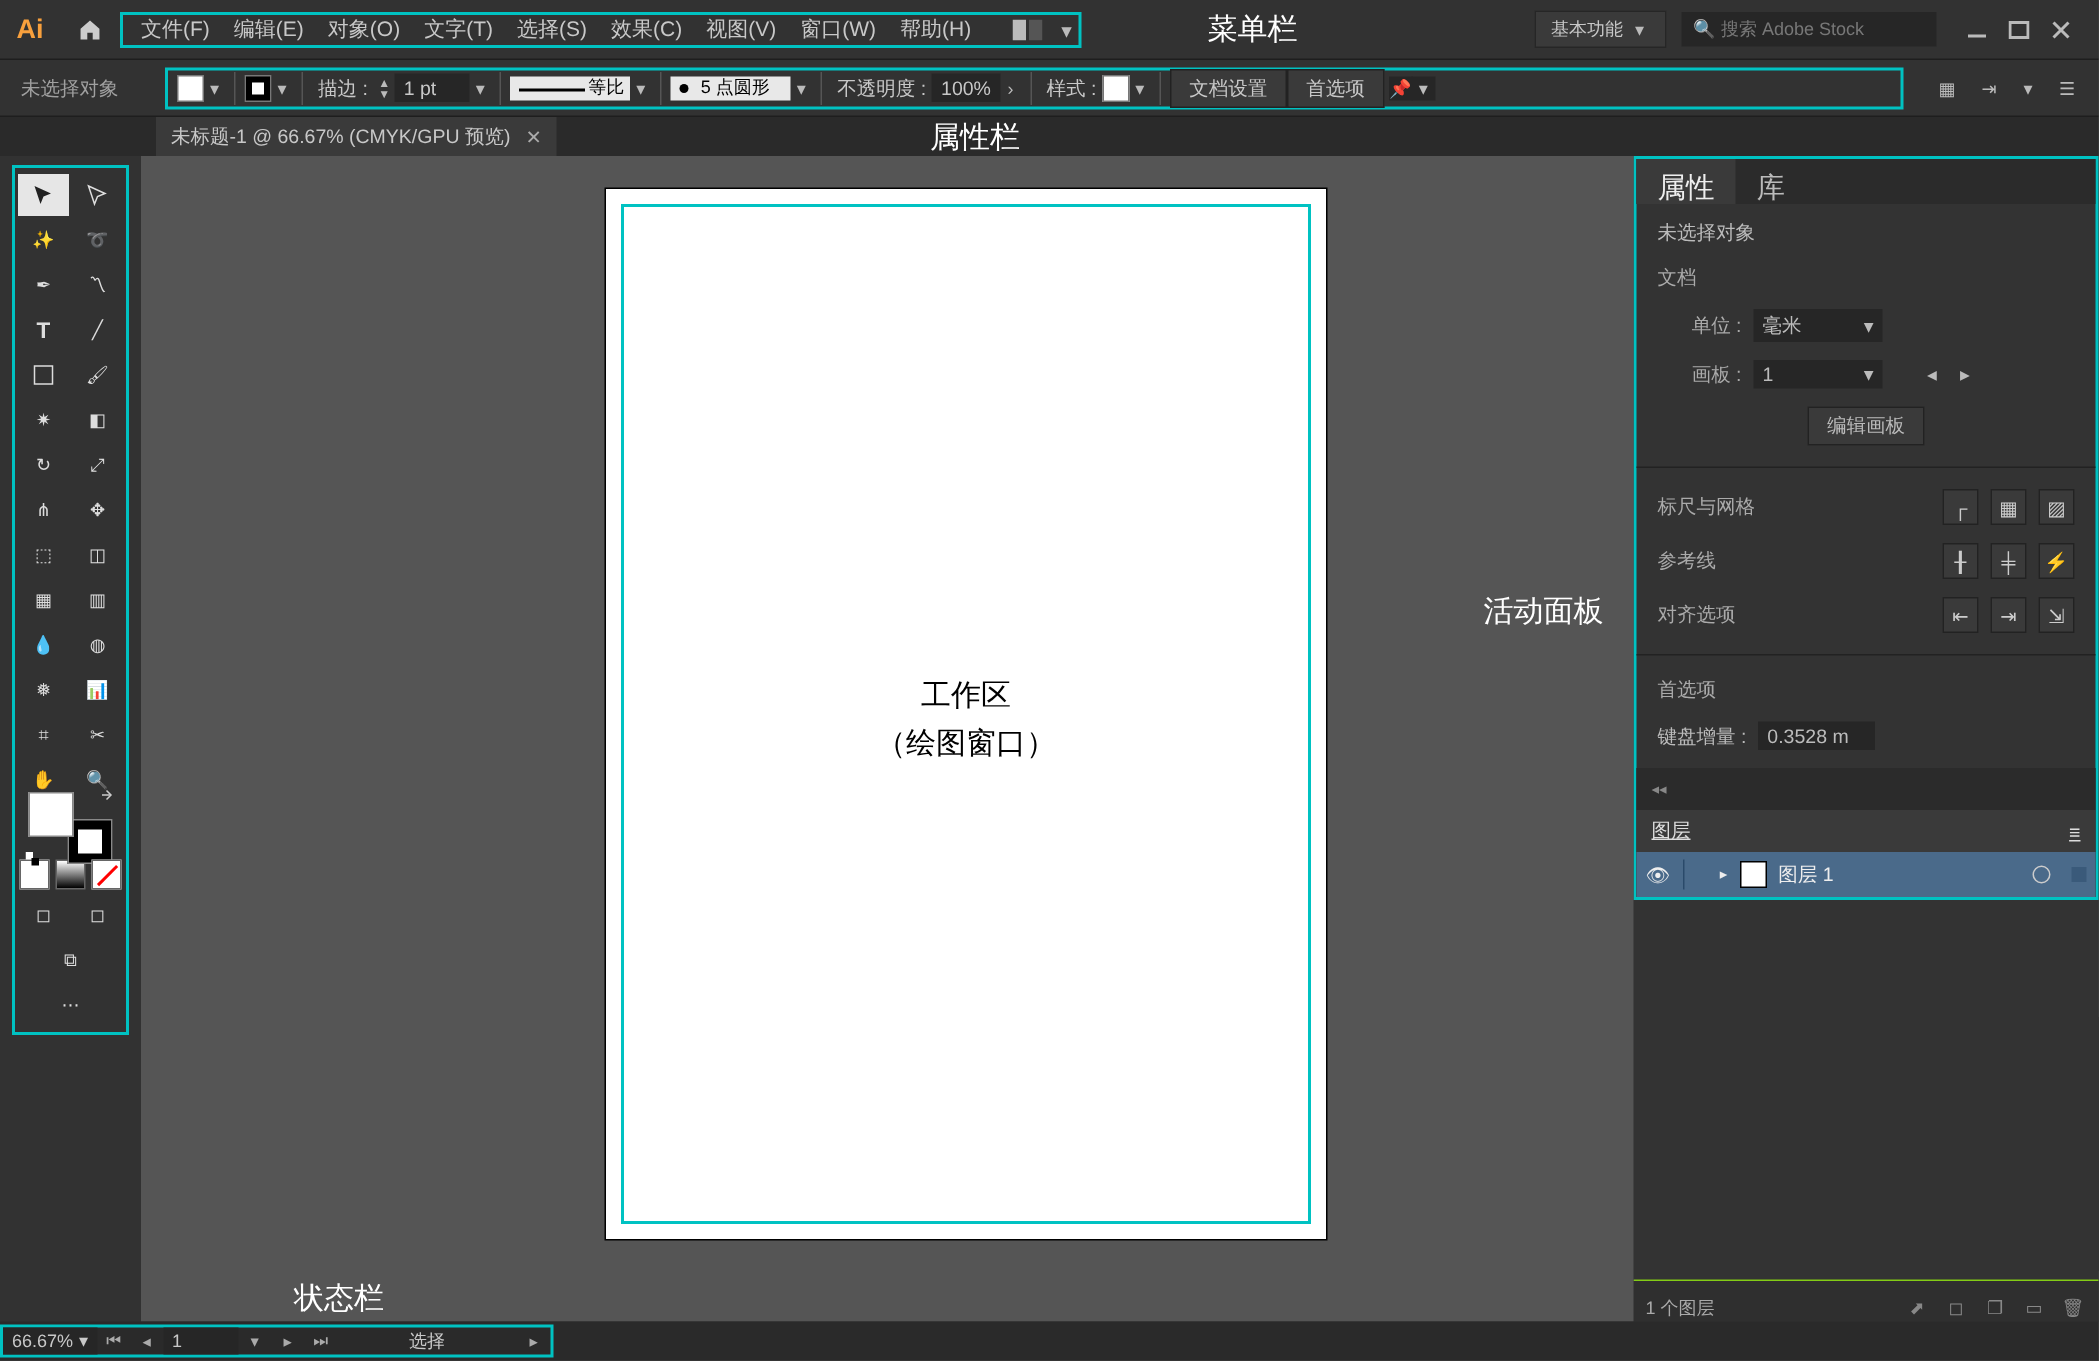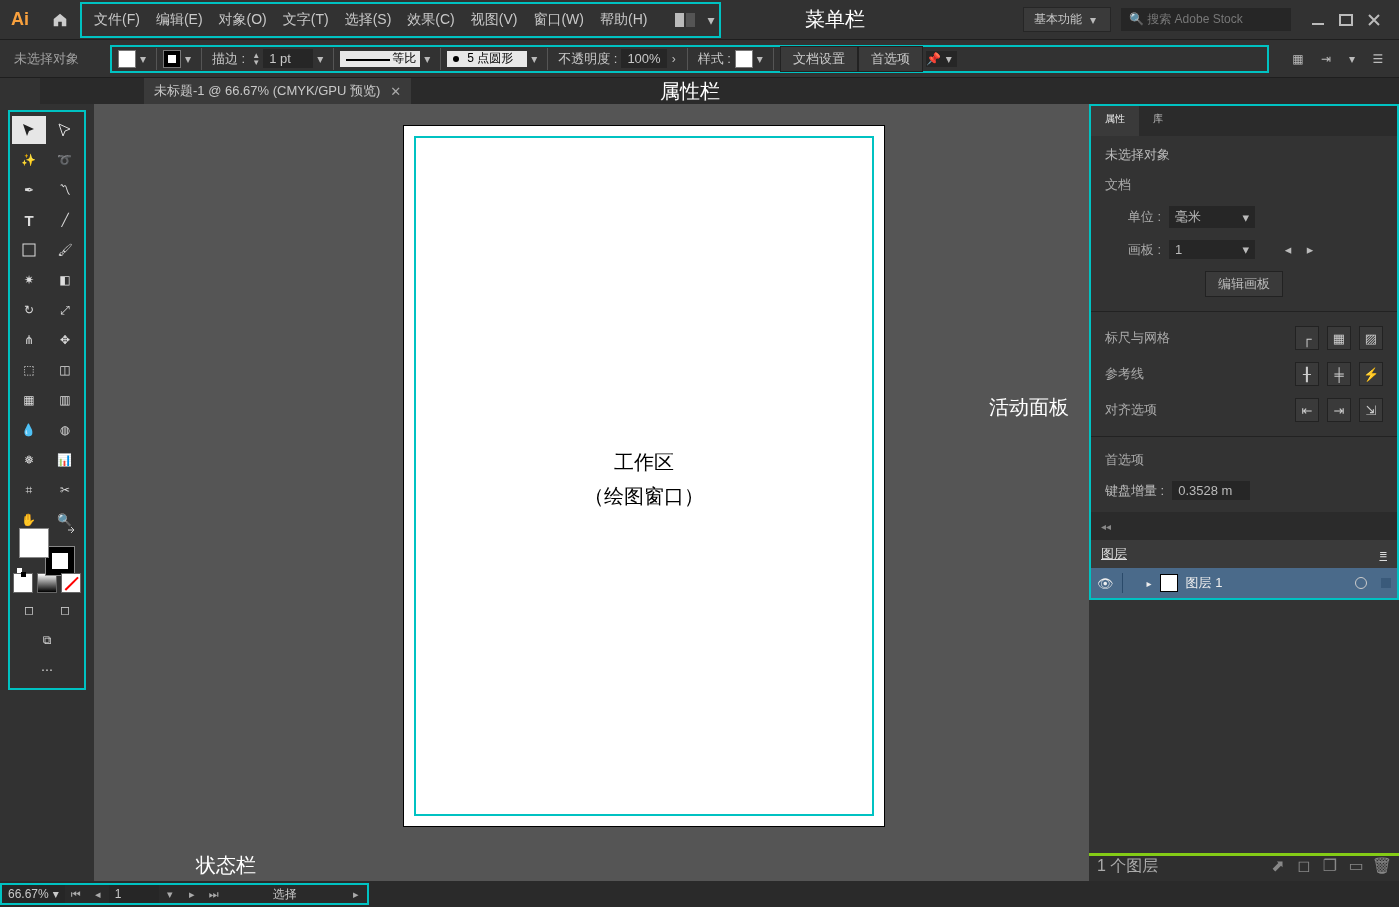--- a/index.html
+++ b/index.html
@@ -17,21 +17,21 @@
     --black:#000000;
   }
   *{box-sizing:border-box;font-family:"Microsoft YaHei",Arial,sans-serif;}
   body{margin:0;background:#555;overflow:hidden;}
   .app{width:1399px;height:907px;background:var(--bg);color:var(--text);position:relative;font-size:12px;}
 
   
   .menubar{height:40px;display:flex;align-items:center;background:var(--bg);border-bottom:1px solid var(--border);}
   .logo{width:40px;height:40px;display:flex;align-items:center;justify-content:center;color:#f8a03d;font-weight:bold;font-size:18px;}
   .home-icon{width:40px;height:40px;display:flex;align-items:center;justify-content:center;}
-  .menus{display:flex;align-items:center;height:36px;border:2px solid var(--hi);padding:0 4px;}
+  .menus{display:flex;align-items:center;height:24px;border:2px solid var(--hi);padding:0 4px;}
   .menus span{padding:0 8px;cursor:default;font-size:14px;}
   .workspace-sel{margin-left:auto;display:flex;align-items:center;gap:10px;padding-right:8px;}
   .dd{display:flex;align-items:center;gap:4px;background:#3a3a3a;padding:3px 10px;border:1px solid #262626;}
   .search{background:#262626;padding:3px 8px;width:170px;color:#777;}
   .win-btns{display:flex;gap:14px;padding:0 10px;align-items:center;}
   .win-btn{width:14px;height:14px;display:block;}
 
   
   .optbar{height:38px;display:flex;align-items:center;background:var(--bg);border-bottom:1px solid var(--border);position:relative;}
   .optbar .nosel{width:110px;padding-left:14px;font-size:13px;color:var(--text-dim);}
@@ -39,21 +39,21 @@
   .swatch{width:18px;height:18px;border:1px solid #777;display:inline-block;}
   .sep{width:1px;height:22px;background:#555;margin:0 6px;}
   .lbl{font-size:13px;padding:0 4px;}
   .numbox{background:#262626;padding:2px 6px;min-width:50px;text-align:left;display:inline-block;font-size:13px;}
   .chev{width:14px;text-align:center;color:#bbb;}
   .btn{background:#3a3a3a;border:1px solid #222;padding:3px 12px;font-size:13px;}
   .right-icons{display:flex;gap:10px;align-items:center;padding:0 12px;}
   .ricon{width:18px;height:18px;display:flex;align-items:center;justify-content:center;color:#bbb;}
 
   
-  .tabrow{height:26px;background:var(--bg-dark);display:flex;align-items:flex-start;position:relative;margin-left:40px;}
+  .tabrow{height:26px;background:var(--bg-dark);display:flex;align-items:flex-start;position:relative;}
   .doctab{background:#3a3a3a;height:26px;display:flex;align-items:center;padding:0 10px;gap:10px;font-size:13px;}
   .doctab .x{color:#aaa;}
 
   
   .main{position:absolute;top:104px;left:0;right:0;bottom:26px;display:flex;}
   .toolcol{width:94px;background:var(--bg);display:flex;flex-direction:column;align-items:center;padding-top:6px;}
   .toolbox{border:2px solid var(--hi);padding:4px 2px;display:grid;grid-template-columns:34px 34px;grid-auto-rows:28px;gap:2px;}
   .tool{display:flex;align-items:center;justify-content:center;color:#ddd;}
   .tool.sel{background:#e6e6e6;color:#222;}
   .fillstroke{position:relative;width:60px;height:52px;margin-top:4px;}
@@ -61,41 +61,41 @@
   .fsq.fill{background:#fff;left:2px;top:2px;z-index:2;}
   .fsq.str{background:#000;right:2px;bottom:2px;}
   .fsq.str::after{content:"";position:absolute;inset:6px;background:#fff;}
   .minirow{display:flex;gap:4px;margin-top:6px;}
   .minisw{width:20px;height:20px;border:1px solid #666;}
 
   .canvaswrap{flex:1;background:#555;position:relative;overflow:hidden;}
   .artboard{position:absolute;left:310px;top:22px;width:480px;height:700px;background:#fff;box-shadow:0 0 0 1px #000;}
   .artboard-in{position:absolute;inset:10px;border:2px solid var(--hi);}
   .artlabel{position:absolute;left:50%;top:46%;transform:translateX(-50%);text-align:center;color:#000;font-size:20px;line-height:1.6;}
-  .artlabel .t1{font-size:20px;font-family:Liberation Mono, monospace;}
+  .artlabel .t1{font-size:20px;}
   .overlay-label{position:absolute;color:#fff;font-size:20px;font-weight:500;}
 
   .rightcol{width:310px;background:var(--panel-dark);display:flex;flex-direction:column;}
   .rpanel{border:2px solid var(--hi);display:flex;flex-direction:column;}
   .ptabs{display:flex;background:#2b2b2b;height:30px;align-items:stretch;}
-  .ptab{padding:6px 14px;font-size:10px;color:#bbb;}
+  .ptab{padding:6px 14px;font-size:19px;color:#bbb;}
   .ptab.act{background:#3a3a3a;color:#eee;}
   .pbody{padding:10px 14px;font-size:13px;color:#bbb;display:flex;flex-direction:column;gap:12px;}
   .prow{display:flex;align-items:center;gap:8px;}
   .prow .k{width:56px;text-align:right;color:#aaa;}
   .psel{background:#262626;padding:2px 6px;min-width:70px;display:flex;justify-content:space-between;align-items:center;}
   .microbtn{width:24px;height:24px;border:1px solid #222;background:#3a3a3a;display:flex;align-items:center;justify-content:center;color:#ccc;}
   .section-h{color:#aaa;font-size:13px;}
 
   .layerpanel{margin-top:2px;flex:1;display:flex;flex-direction:column;background:#333;}
   .layerhdr{background:#2b2b2b;height:28px;display:flex;align-items:center;padding:0 10px;font-size:13px;color:#ddd;justify-content:space-between;}
   .layerrow{height:30px;background:var(--sel);display:flex;align-items:center;color:#eee;padding:0 6px;gap:8px;font-size:13px;}
   .layerrow .thumb{width:18px;height:18px;background:#fff;border:1px solid #000;}
   .layerrow .ring{width:12px;height:12px;border:1.5px solid #ccc;border-radius:50%;margin-left:auto;}
-  .layerfoot{margin-top:auto;height:28px;background:#2f2f2f;display:flex;align-items:flex-start;padding:0 8px;gap:8px;color:#aaa;font-size:16px;border-top:3px solid #84cc16;}
+  .layerfoot{margin-top:auto;height:28px;background:#2f2f2f;display:flex;align-items:flex-end;padding:0 8px;gap:8px;color:#aaa;font-size:12px;border-top:1px solid #84cc16;}
   .layerfoot .sp{flex:1;}
   .licon{width:18px;height:18px;display:flex;align-items:center;justify-content:center;color:#888;}
 
   
   .status{position:absolute;left:0;right:0;bottom:0;height:26px;background:var(--bg-dark);display:flex;align-items:center;}
   .statgrp{border:2px solid var(--hi);height:22px;display:flex;align-items:center;}
   .statbox{background:#262626;padding:1px 6px;height:18px;display:flex;align-items:center;font-size:12px;gap:4px;}
   .navbtn{width:22px;height:18px;display:flex;align-items:center;justify-content:center;color:#aaa;font-size:11px;}
 
   

